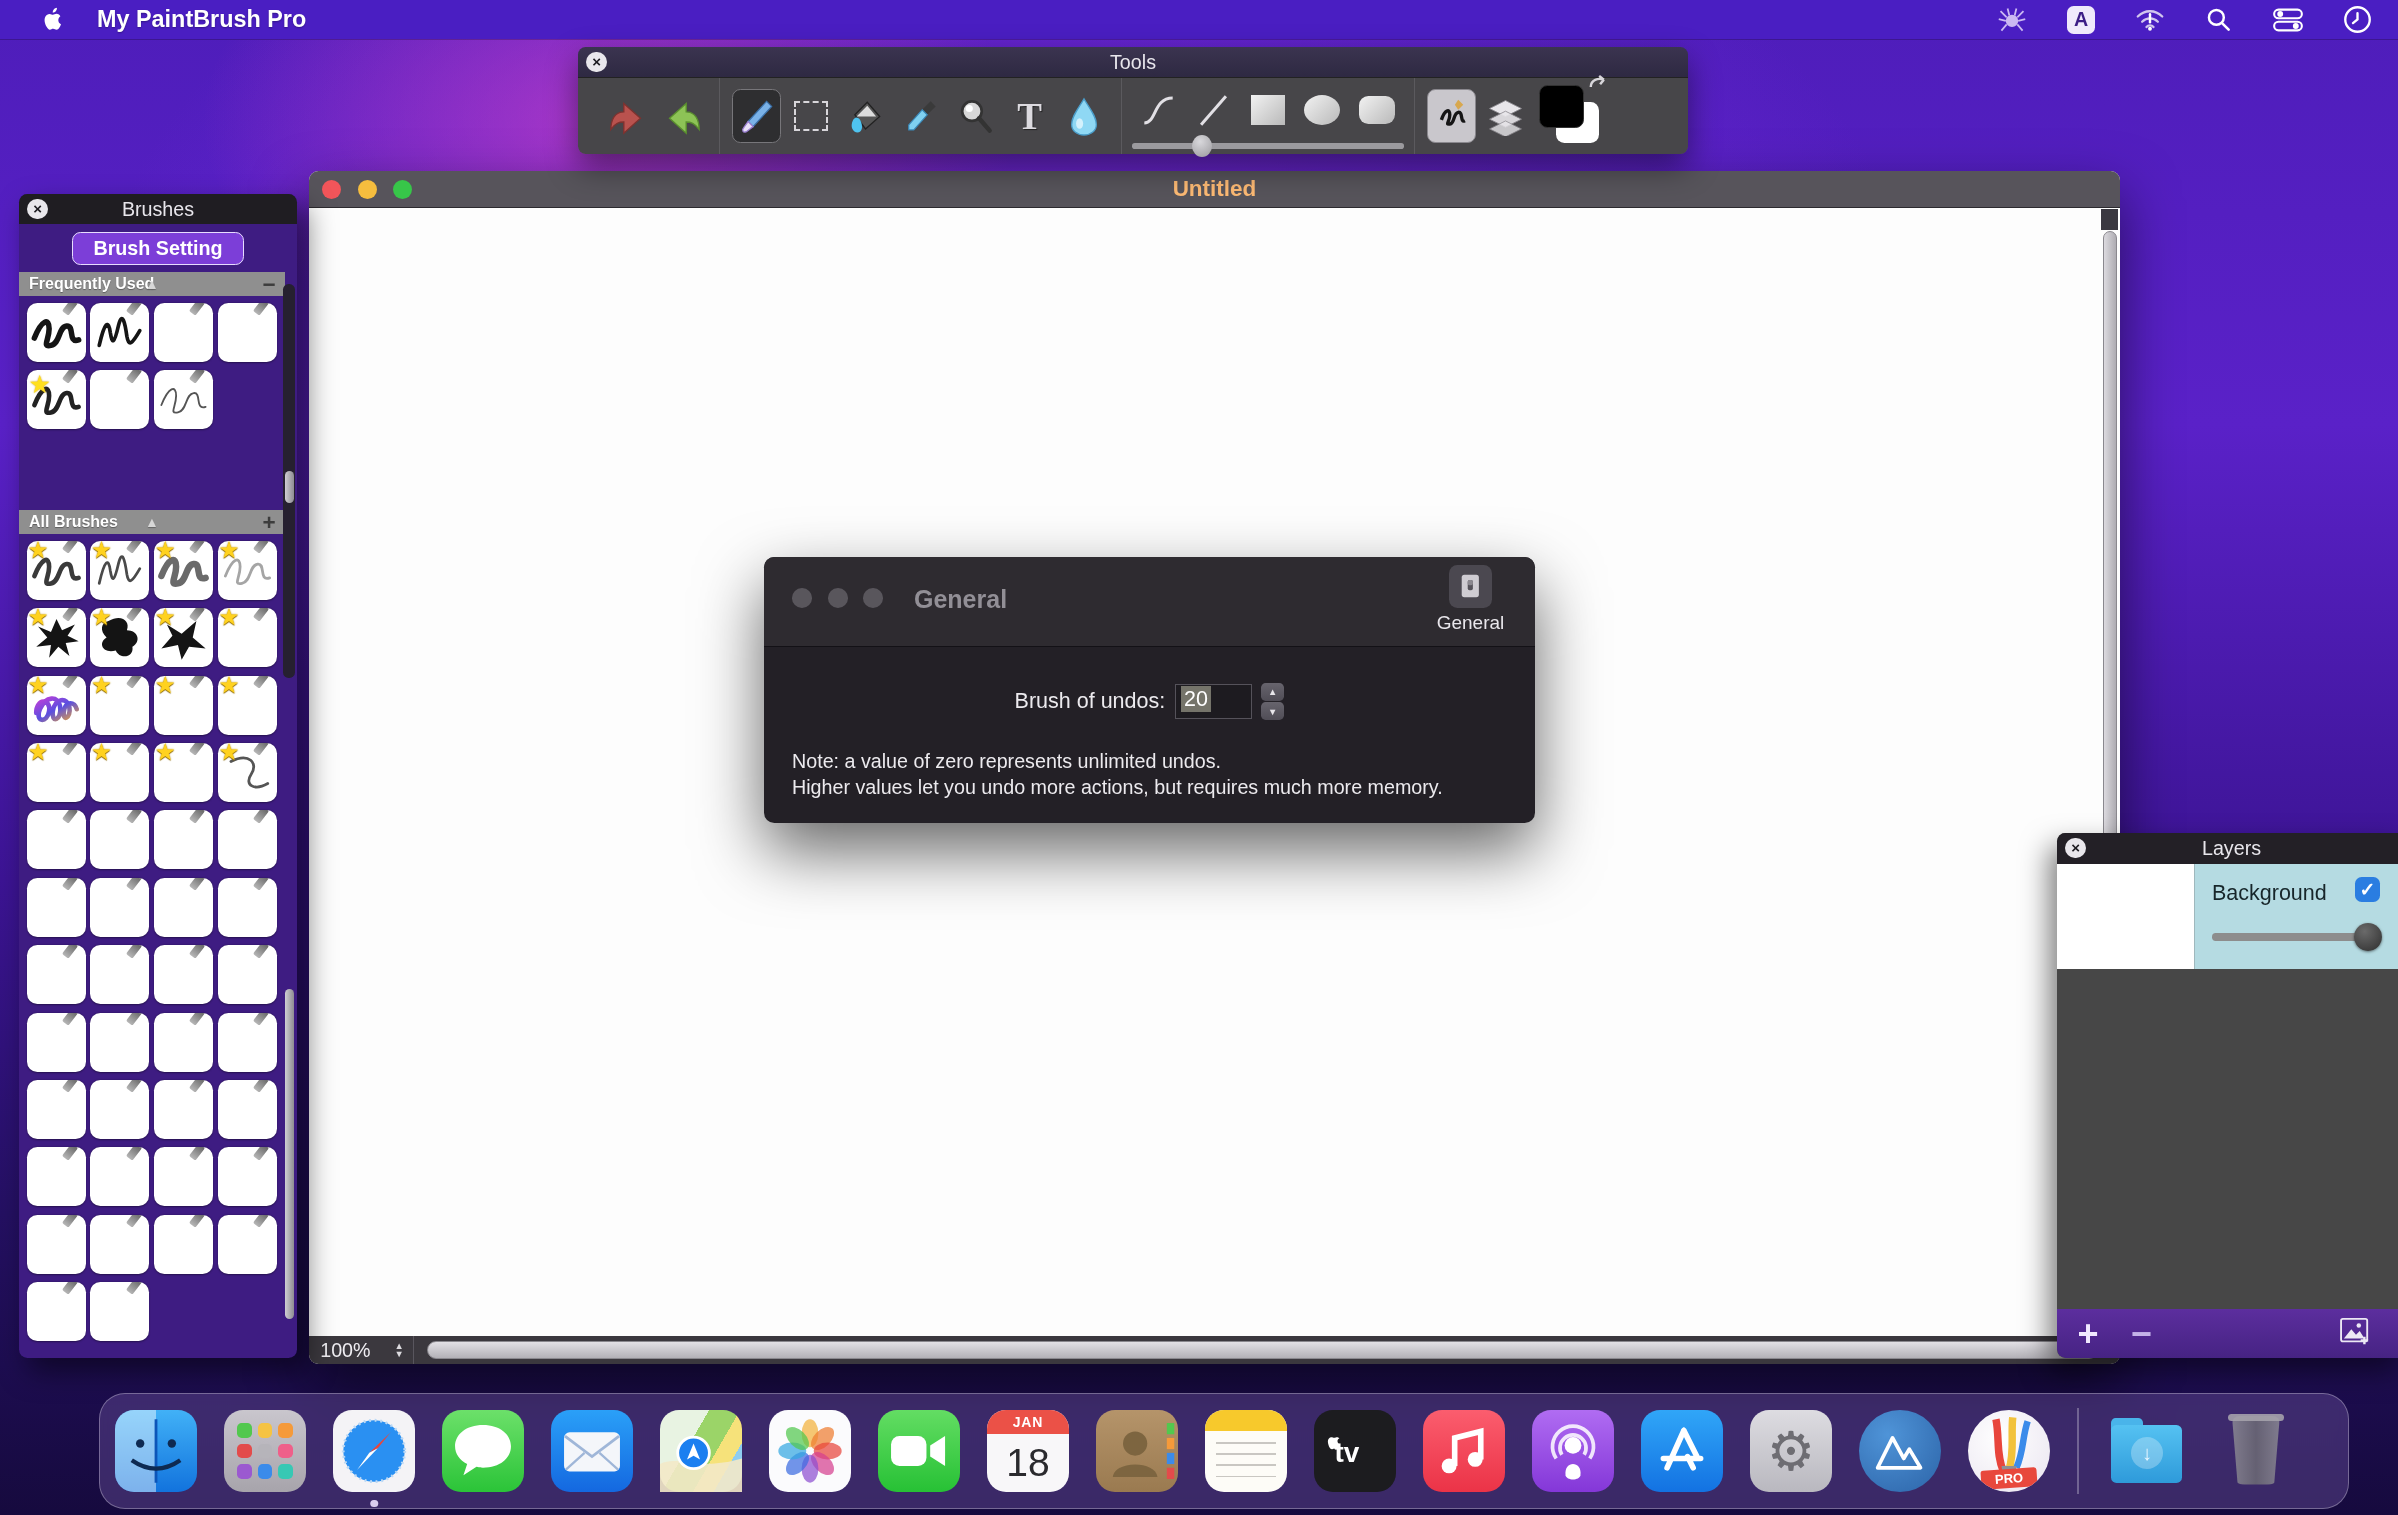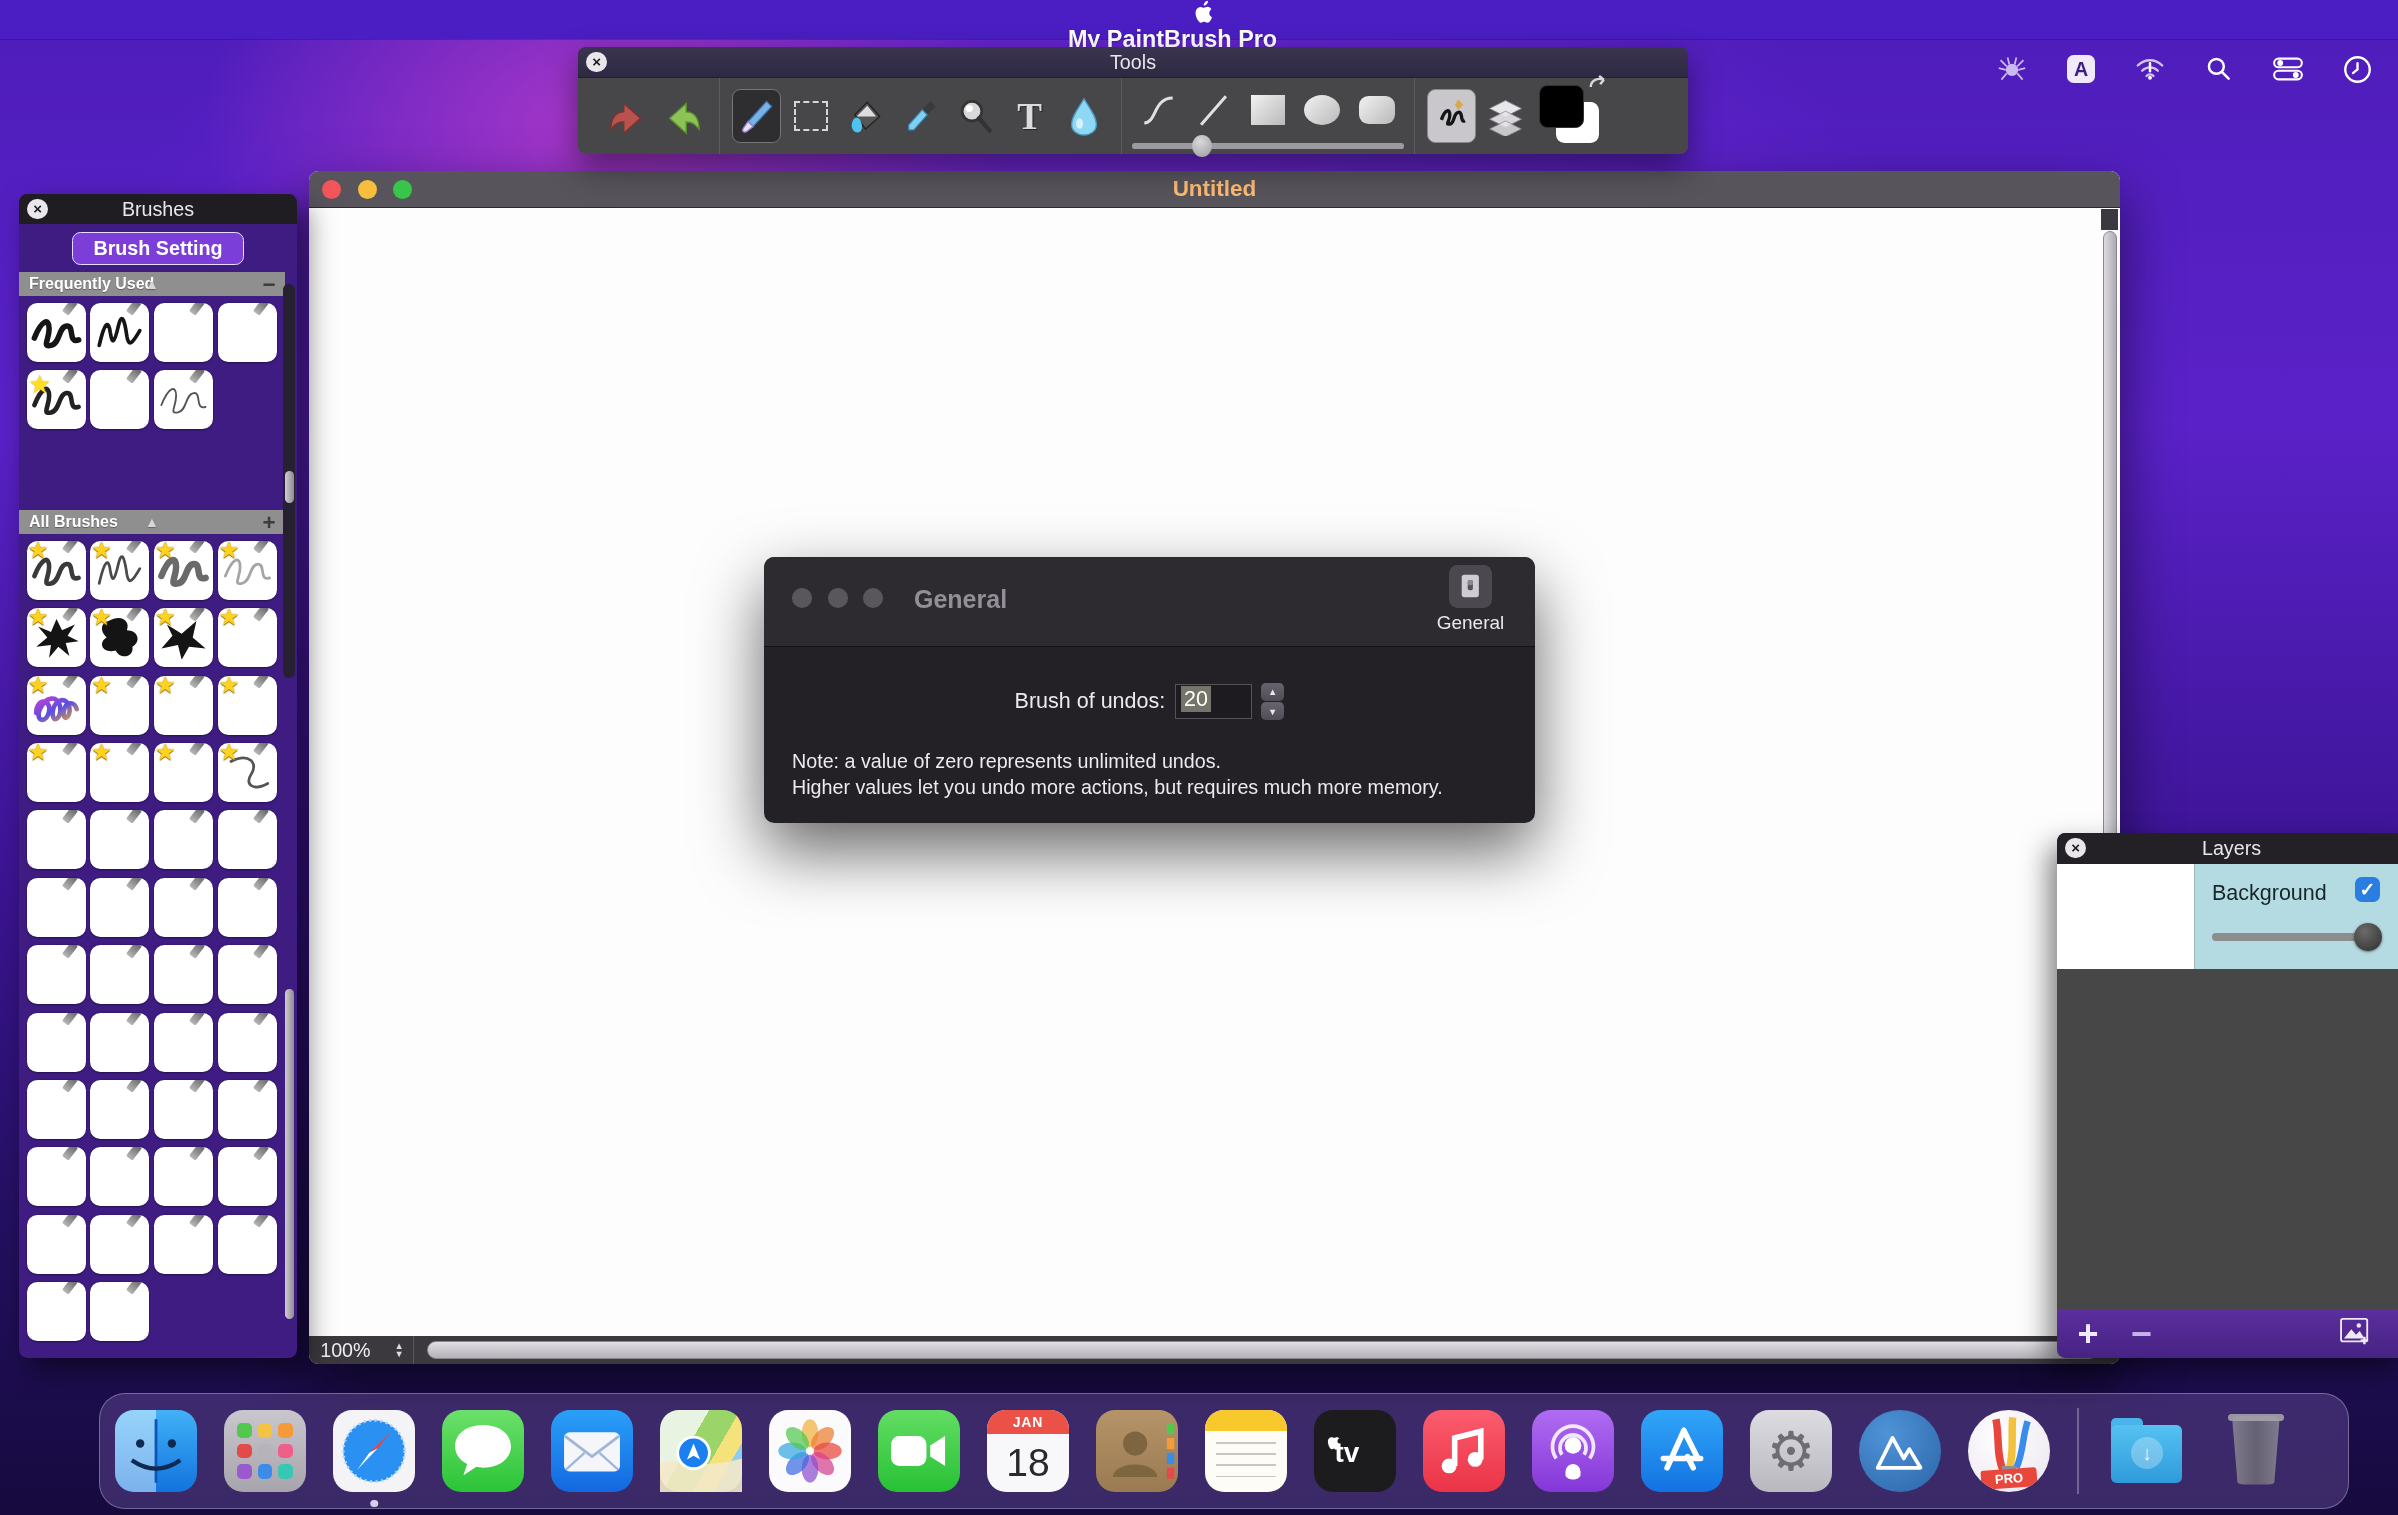--- a/index.html
+++ b/index.html
@@ -7,21 +7,21 @@
   body{
     position:relative;
     background:
       radial-gradient(656px 394px at 609px 122px, rgba(228,72,196,.55), transparent 62%),
       radial-gradient(1405px 843px at 42% 22%, #7a2ae0 0%, rgba(122,42,224,0) 65%),
       linear-gradient(180deg,#4e1dba 0%, #5a21c8 28%, #3c1494 58%, #241062 80%, #160a3e 100%);
   }
   .abs{position:absolute;}
 
   
-  #menubar{left:0;top:0;width:2399px;height:39px;background:#4a1ec2;display:flex;align-items:center;color:#fff;box-shadow:0 0.9px 0 rgba(0,0,0,.25);flex-direction:column;}
+  #menubar{left:0;top:0;width:2399px;height:39px;background:#4a1ec2;display:flex;align-items:center;color:#fff;box-shadow:0 0.9px 0 rgba(0,0,0,.25);}
   #menubar .apple{width:24px;height:28px;margin:0 32px 0 41px;display:flex;align-items:center;}
   #app-name{font-weight:bold;font-size:23.4px;margin-right:54px;text-shadow:0 0.9px 1.9px rgba(0,0,0,.3);}
   #menus{display:flex;gap:52px;font-size:23.4px;}
   #menus span{cursor:default;}
   #status-icons{margin-left:auto;display:flex;align-items:center;gap:37px;margin-right:26px;}
   .sticon{width:32px;height:32px;display:flex;align-items:center;justify-content:center;}
   .inputsrc{width:28px;height:28px;background:#efe9fb;border-radius:6.6px;color:#3c1d86;font-weight:bold;font-size:19.7px;display:flex;align-items:center;justify-content:center;}
 
   
   .panel-title{height:30px;display:flex;align-items:center;justify-content:center;position:relative;color:#e8e6ec;font-size:19.7px;}

